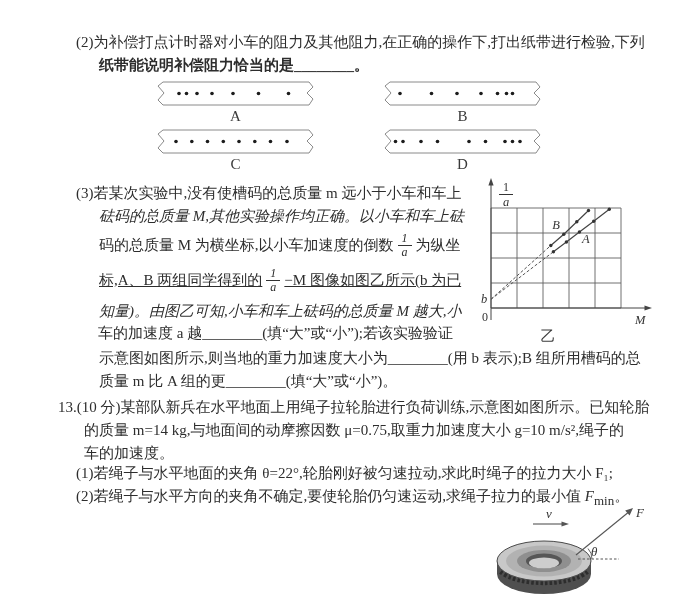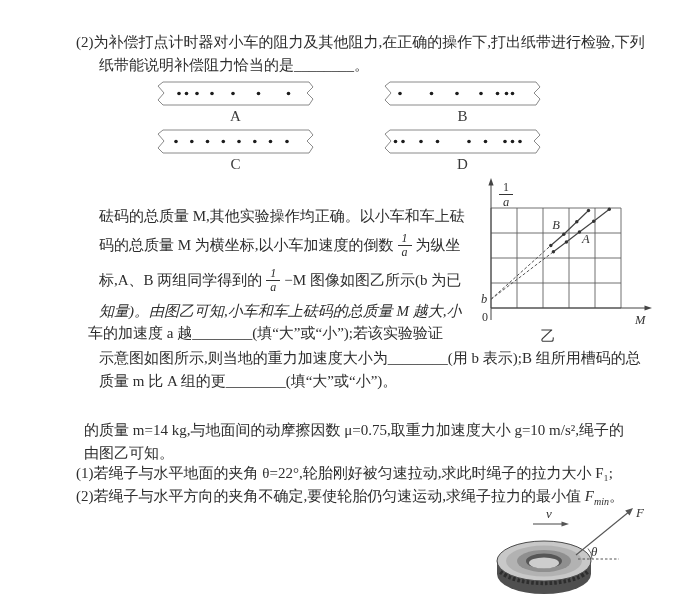--- a/index.html
+++ b/index.html
@@ -1,58 +1,58 @@
 <!DOCTYPE html>
 <html><head>
 <meta charset="utf-8">
 <style>
   html,body{margin:0;padding:0;background:#ffffff;}
   .page{position:relative;width:692px;height:601px;background:#ffffff;overflow:hidden;
         font-family:"Liberation Serif","DejaVu Serif",serif;color:#2d2d2d;font-size:15px;margin-left:36px;}
   .line{position:absolute;white-space:nowrap;line-height:1.35;}
   
   .l-q2-1{left:40px;top:32px;}
-  .l-q2-2{left:63px;top:55px;}
+  .l-q2-2{left:63px;top:55px;font-weight:bold;}
   
   .tape{position:absolute;width:165px;height:27px;}
   .tape-a{left:117px;top:80px;}
   .tape-b{left:344px;top:80px;}
   .tape-c{left:117px;top:128px;}
   .tape-d{left:344px;top:128px;}
   .tape-label{position:absolute;width:165px;text-align:center;font-size:15px;color:#3a3a3a;}
   .tl-a{left:117px;top:108px;}
   .tl-b{left:344px;top:108px;}
   .tl-c{left:117px;top:156px;}
   .tl-d{left:344px;top:156px;}
   
   .l-q3-1{left:40px;top:183px;}
-  .l-q3-2{left:63px;top:206px;}
+  .l-q3-2{left:63px;top:206px;font-style:italic;}
   .l-q3-3{left:63px;top:232px;font-family:Liberation Serif, serif;}
-  .l-q3-4{left:63px;top:267px;}
+  .l-q3-4{left:63px;top:267px;text-decoration:underline;}
   .l-q3-5{left:63px;top:301px;font-style:italic;}
-  .l-q3-6{left:52px;top:323px;}
+  .l-q3-6{left:62px;top:323px;}
   .l-q3-7{left:63px;top:348px;}
   .l-q3-8{left:63px;top:371px;}
   .frac{display:inline-block;vertical-align:-0.55em;text-align:center;margin:0 4px;
         font-size:12px;line-height:1.1;font-style:italic;}
   .frac .num{display:block;border-bottom:1px solid #333;padding:0 4px;}
   .frac .den{display:block;}
   
   .graph{position:absolute;left:437px;top:176px;}
   .graph-caption{position:absolute;left:437px;top:327px;width:150px;text-align:center;font-size:15px;color:#3a3a3a;}
   .gvar{font-family:"Liberation Serif",serif;font-style:italic;font-size:12.5px;fill:#333;}
   .gnum{font-family:"Liberation Serif",serif;font-size:12px;fill:#333;}
   
   .l-q13-1{left:22px;top:397px;}
   .l-q13-2{left:48px;top:420px;}
   .l-q13-3{left:48px;top:443px;}
   .l-q13-4{left:40px;top:463px;}
   .l-q13-5{left:40px;top:486px;}
   .ivar{font-style:italic;}
-  .isub{font-size:10px;font-style:italic;}
+  .isub{font-size:13px;}
   
   .tire{position:absolute;left:455px;top:503px;}
   .tvar{font-family:"Liberation Serif",serif;font-style:italic;font-size:13px;fill:#333;}
 </style>
 </head>
 <body>
 
 <div class="page">
 
   <div class="line l-q2-1">(2)为补偿打点计时器对小车的阻力及其他阻力,在正确的操作下,打出纸带进行检验,下列</div>
@@ -99,20 +99,21 @@
       <circle cx="105.5" cy="13.5" r="1.8" fill="#1c1c1c"></circle>
       <circle cx="125.0" cy="13.5" r="1.8" fill="#1c1c1c"></circle>
       <circle cx="132.5" cy="13.5" r="1.8" fill="#1c1c1c"></circle>
       <circle cx="140.0" cy="13.5" r="1.8" fill="#1c1c1c"></circle>
     </svg>
   <div class="tape-label tl-a">A</div>
   <div class="tape-label tl-b">B</div>
   <div class="tape-label tl-c">C</div>
   <div class="tape-label tl-d">D</div>
 
+  <div class="line l-q3-1">(3)若某次实验中,没有使槽码的总质量 m 远小于小车和车上</div>
   <div class="line l-q3-2">砝码的总质量 M,其他实验操作均正确。以小车和车上砝</div>
   <div class="line l-q3-3">
     <span>码的总质量 M 为横坐标,以小车加速度的倒数</span><span class="frac"><span class="num">1</span><span class="den">a</span></span><span>为纵坐</span>
   </div>
   <div class="line l-q3-4">
     <span>标,A、B 两组同学得到的</span><span class="frac"><span class="num">1</span><span class="den">a</span></span><span>−M 图像如图乙所示(b 为已</span>
   </div>
   <div class="line l-q3-5">知量)。由图乙可知,小车和车上砝码的总质量 M 越大,小</div>
   <div class="line l-q3-6">车的加速度 a 越________(填“大”或“小”);若该实验验证</div>
   <div class="line l-q3-7">示意图如图所示,则当地的重力加速度大小为________(用 b 表示);B 组所用槽码的总</div>
@@ -155,22 +156,23 @@
         <circle cx="80.4" cy="75.8" r="1.7" fill="#333"></circle>
         <circle cx="93.4" cy="66.0" r="1.7" fill="#333"></circle>
         <circle cx="106.4" cy="56.0" r="1.7" fill="#333"></circle>
         <circle cx="120.7" cy="45.3" r="1.7" fill="#333"></circle>
         <circle cx="136.3" cy="33.3" r="1.7" fill="#333"></circle>
         <text x="112.9" y="67.0" text-anchor="middle" class="gvar">A</text>
       </g>
   </svg>
   <div class="graph-caption">乙</div>
 
+  <div class="line l-q13-1">13.(10 分)某部队新兵在水平地面上用绳子拉轮胎进行负荷训练,示意图如图所示。已知轮胎</div>
   <div class="line l-q13-2">的质量 m=14 kg,与地面间的动摩擦因数 μ=0.75,取重力加速度大小 g=10 m/s²,绳子的</div>
-  <div class="line l-q13-3">由图乙可知。</div>
+  <div class="line l-q13-3">车的加速度。</div>
   <div class="line l-q13-4">(1)若绳子与水平地面的夹角 θ=22°,轮胎刚好被匀速拉动,求此时绳子的拉力大小 F₁;</div>
   <div class="line l-q13-5">
     <span>(2)若绳子与水平方向的夹角不确定,要使轮胎仍匀速运动,求绳子拉力的最小值 </span><span class="ivar">F</span><sub class="isub">min</sub><span>。</span>
   </div>
 
   <svg class="tire" width="185" height="96" viewBox="0 0 185 96">
 
     <line x1="42" y1="21" x2="73" y2="21" stroke="#555" stroke-width="1.1"></line>
     <polygon points="78,21 70.5,18.6 70.5,23.4" fill="#555"></polygon>
     <text class="tvar" x="55" y="15">v</text>

